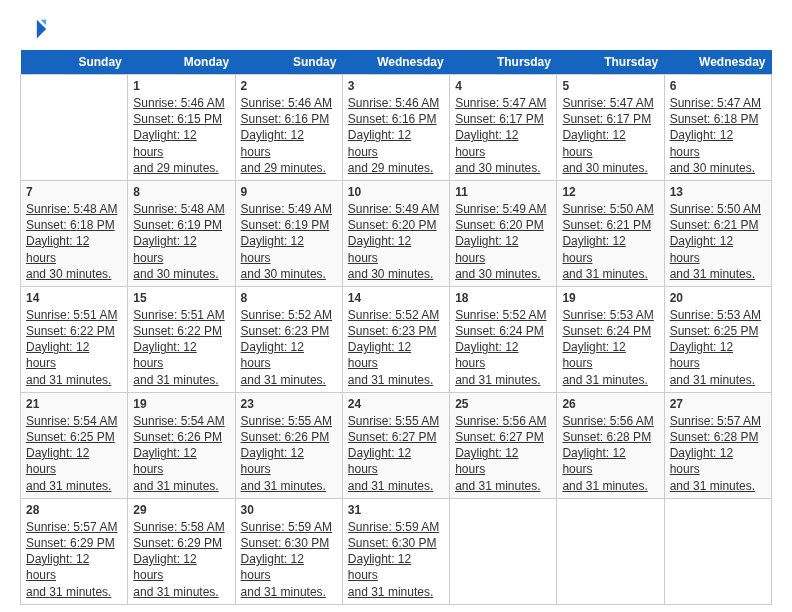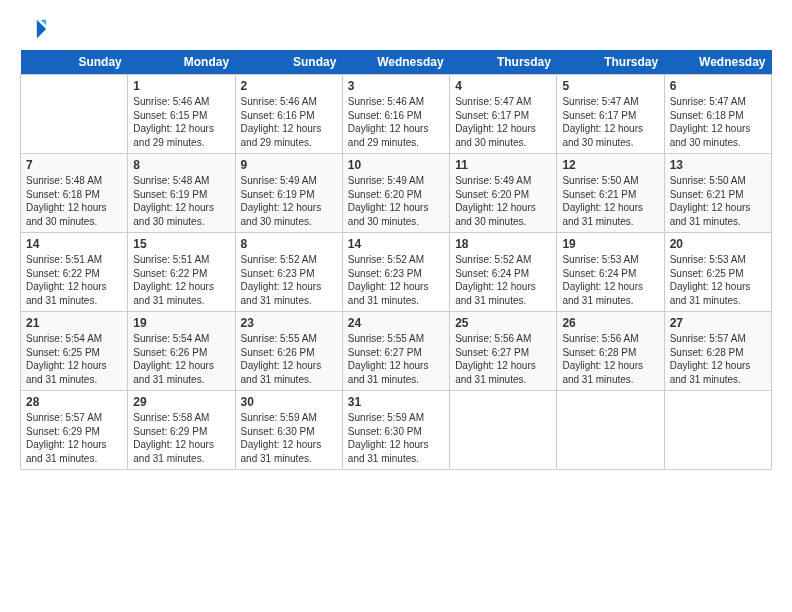--- a/index.html
+++ b/index.html
@@ -63,23 +63,24 @@
       height: 78px;
       width: 106px;
     }
     .day-number {
       font-weight: bold;
       font-size: 12px;
       color: #333;
       margin-bottom: 2px;
     }
     .day-info {
-      font-size: 10px;
+      font-size: 12px;
       color: #333;
       line-height: 1.35;
+      text-decoration: underline;
     }
     tbody tr:nth-child(even) td {
       background: #f9f9f9;
     }
     tbody tr td.empty {
       background: #fff;
     }
   </style>
 </head>
 <body>

